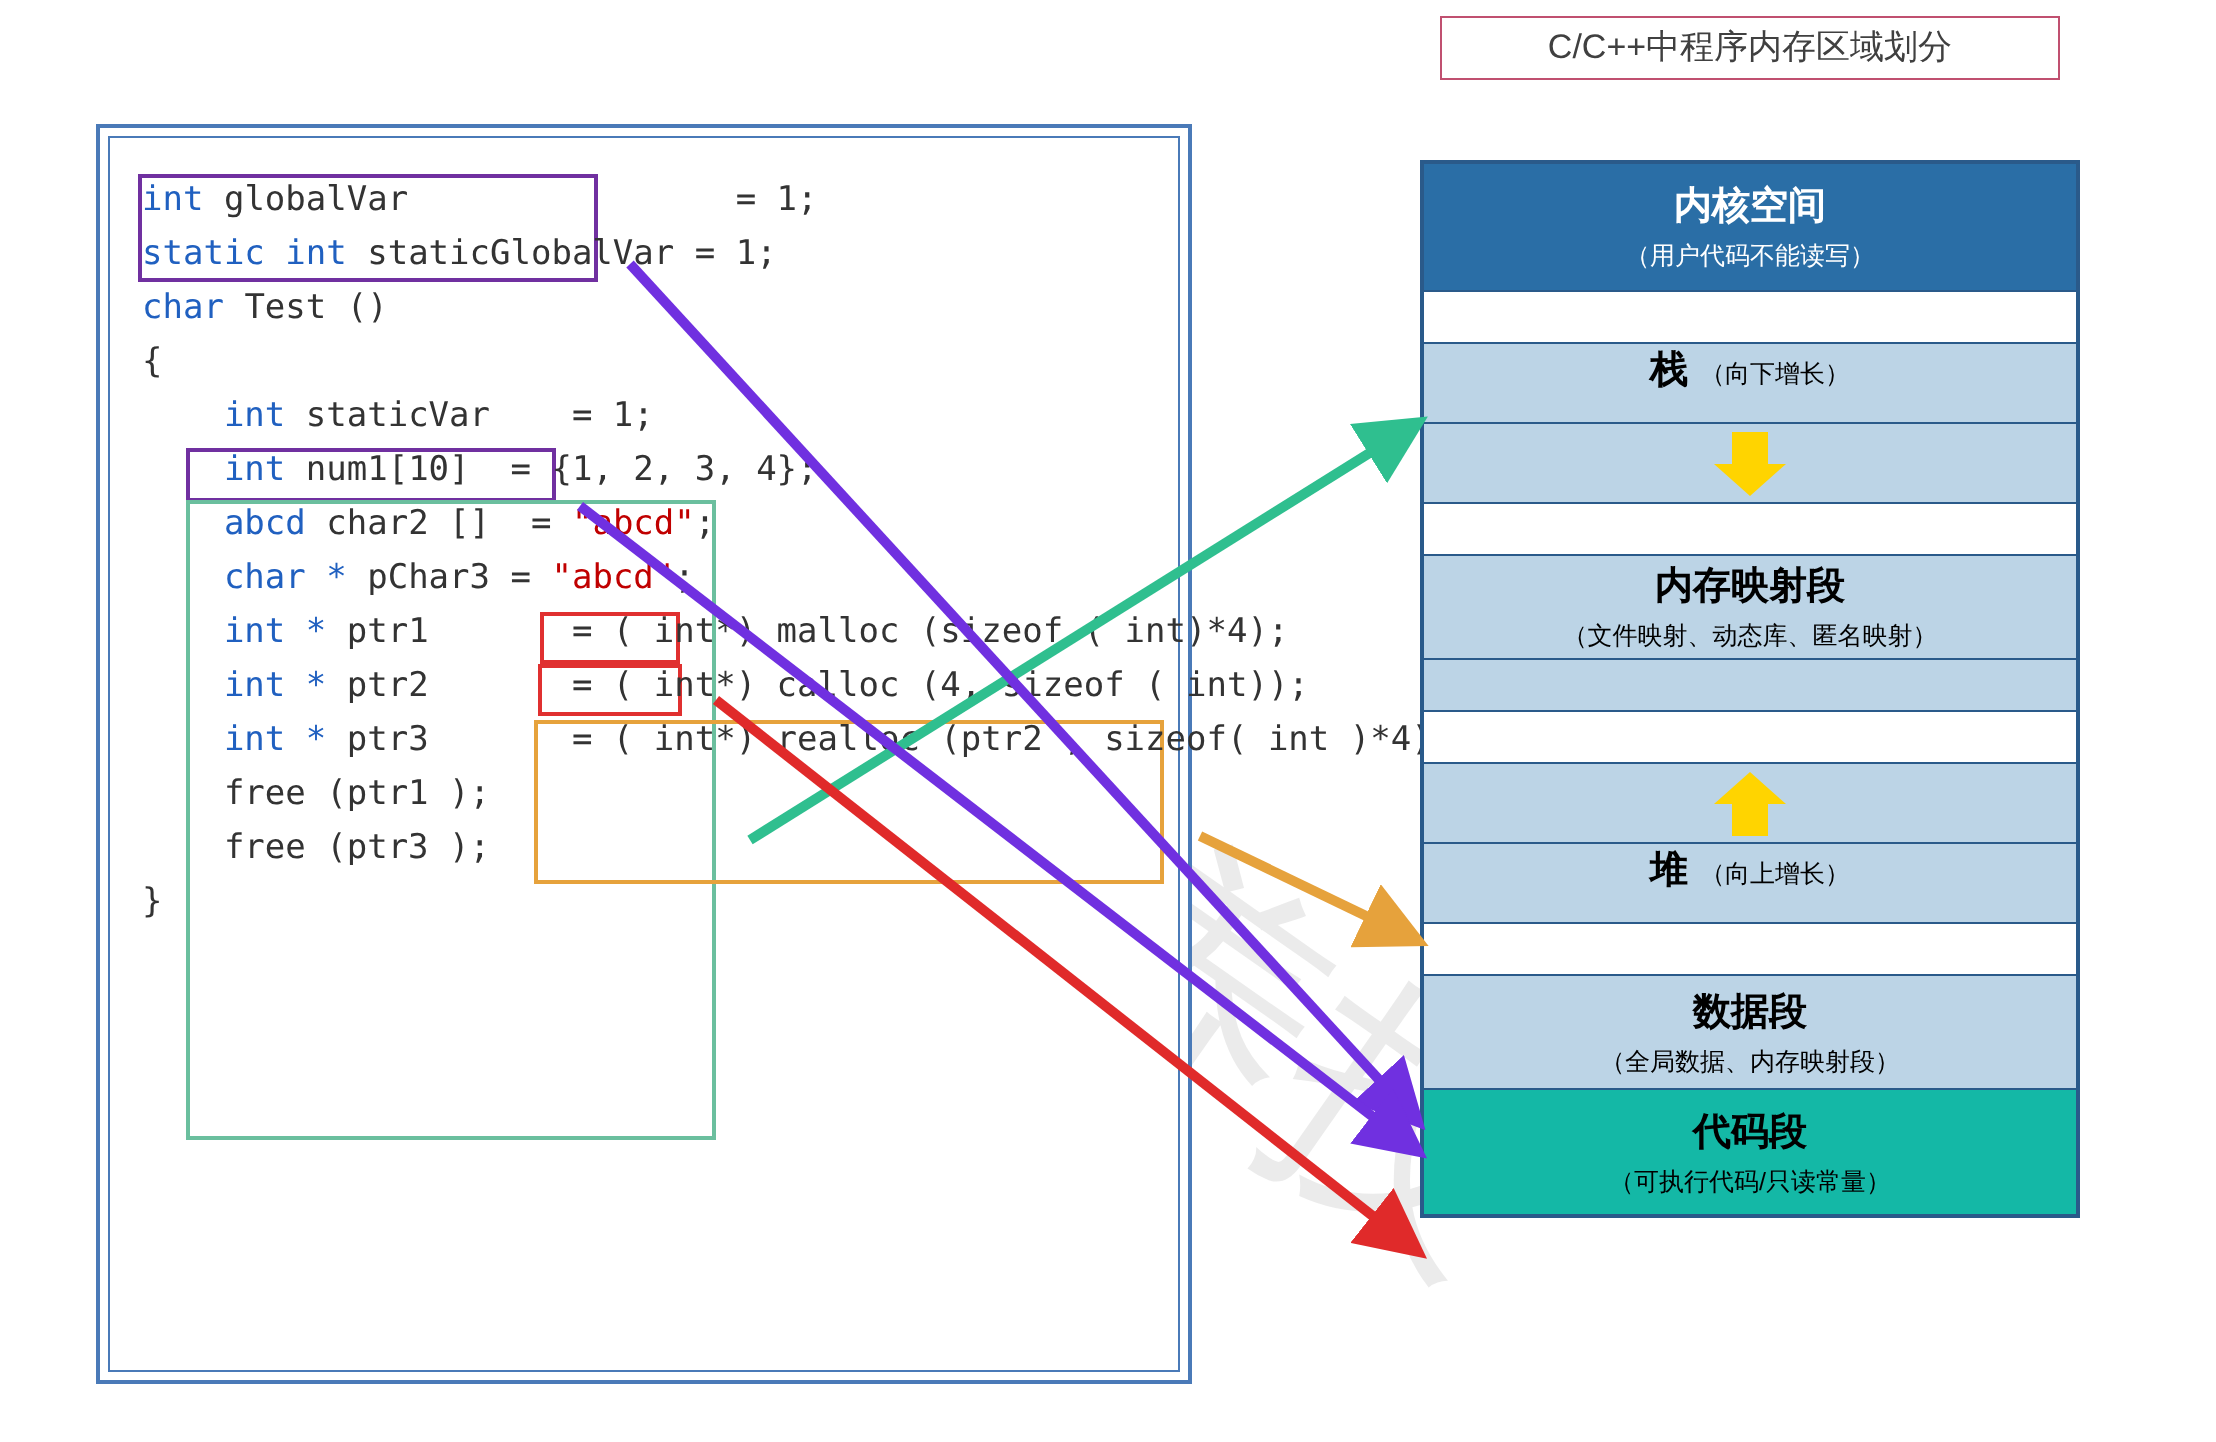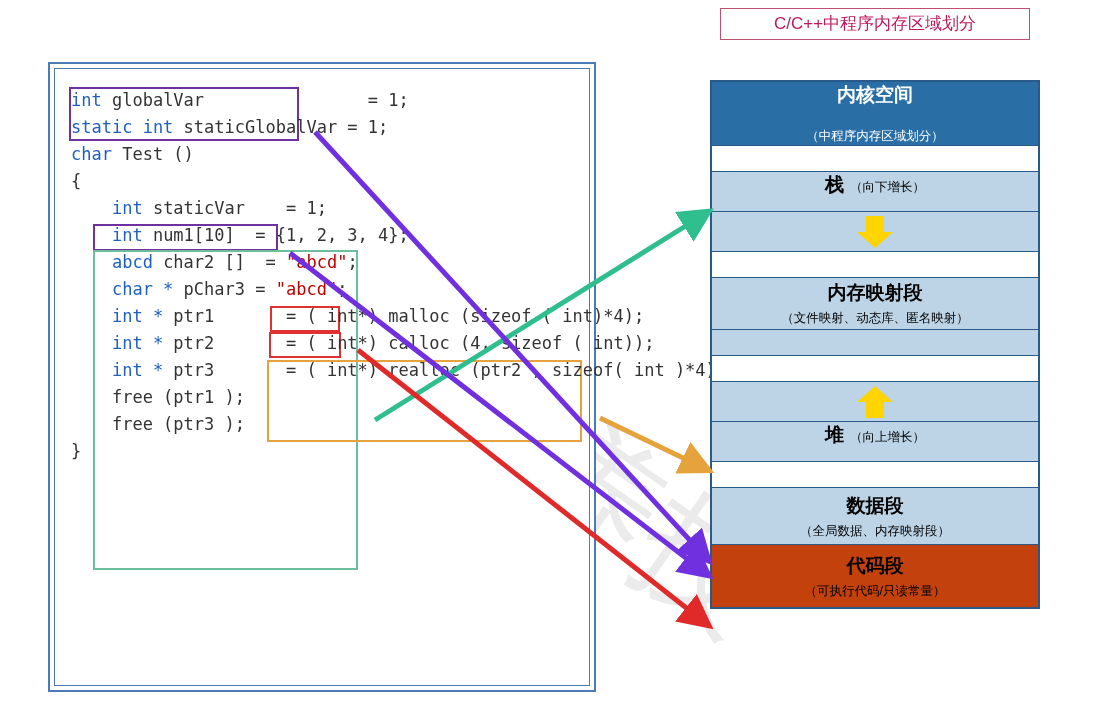--- a/index.html
+++ b/index.html
@@ -22,21 +22,21 @@
   }
   .wm1 { left: 520px; top: 440px; }
   .wm2 { left: 780px; top: 100px; }
 
   
   .title-box {
     position: absolute;
     left: 720px; top: 8px;
     width: 310px; height: 32px;
     border: 1px solid #c05070;
-    color: #be185d;
+    color: #404040;
     font-size: 17px;
     text-align: center;
     line-height: 30px;
     background: #fff;
     z-index: 3;
   }
 
   
   .code-outer {
     position: absolute;
@@ -88,24 +88,24 @@
     text-align: center;
     display: flex;
     flex-direction: column;
     justify-content: center;
     align-items: center;
     position: relative;
   }
   .memrow:last-child { border-bottom: none; }
   .mem-title { font-size: 19px; font-weight: bold; }
   .mem-sub   { font-size: 12.5px; margin-top: 4px; }
-  .bg-dblue { background: #2a6ea6; color: #fff; justify-content: space-between; }
+  .bg-dblue { background: #2a6ea6; color: #fff; }
   .bg-lblue { background: #bcd4e6; color: #000; }
   .bg-white { background: #fff; }
-  .bg-mblue { background: #c2410c; }
+  .bg-mblue { background: #14b8a6; }
   .arrow-shaft {
     width: 18px; height: 16px; background: #ffd400;
   }
   .arrow-head-down {
     width: 0; height: 0;
     border-left: 18px solid transparent;
     border-right: 18px solid transparent;
     border-top: 16px solid #ffd400;
   }
   .arrow-head-up {
@@ -158,21 +158,21 @@
     <div class="code-line">    free (ptr1 );</div>
     <div class="code-line">    free (ptr3 );</div>
     <div class="code-line"></div>
     <div class="code-line">}</div>
   </div>
 </div>
 
 <div class="memory">
   <div class="memrow bg-dblue" style="height:64px">
     <div class="mem-title">内核空间</div>
-    <div class="mem-sub">（中程序内存区域划分）</div>
+    <div class="mem-sub">（用户代码不能读写）</div>
   </div>
   <div class="memrow bg-white" style="height:26px"></div>
   <div class="memrow bg-lblue" style="height:40px;flex-direction:row;gap:6px;align-items:baseline">
     <span class="mem-title">栈</span>
     <span class="mem-sub">（向下增长）</span>
   </div>
   <div class="memrow bg-lblue" style="height:40px">
     <div>
       <div class="arrow-shaft" style="margin:0 auto"></div>
       <div class="arrow-head-down"></div>

